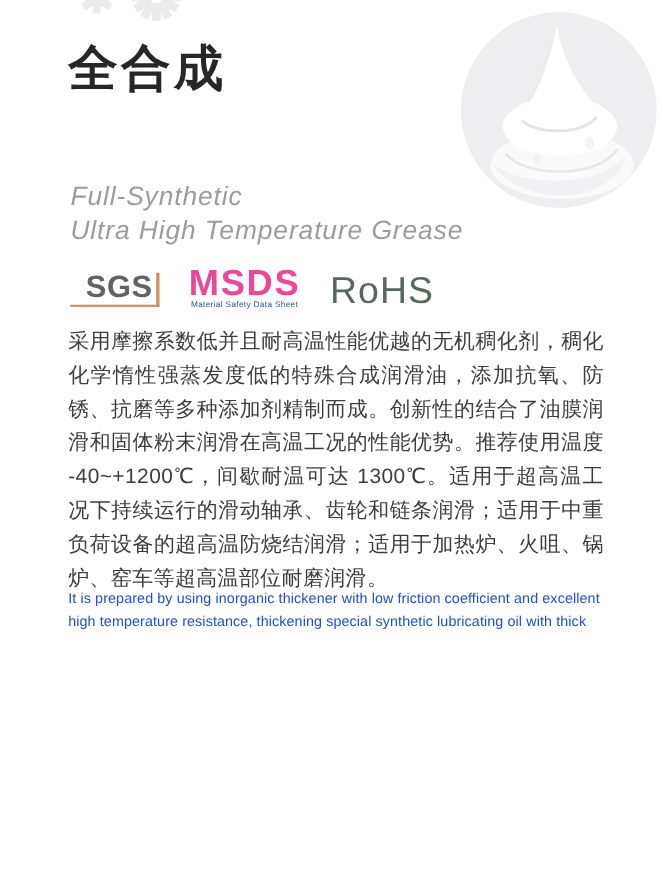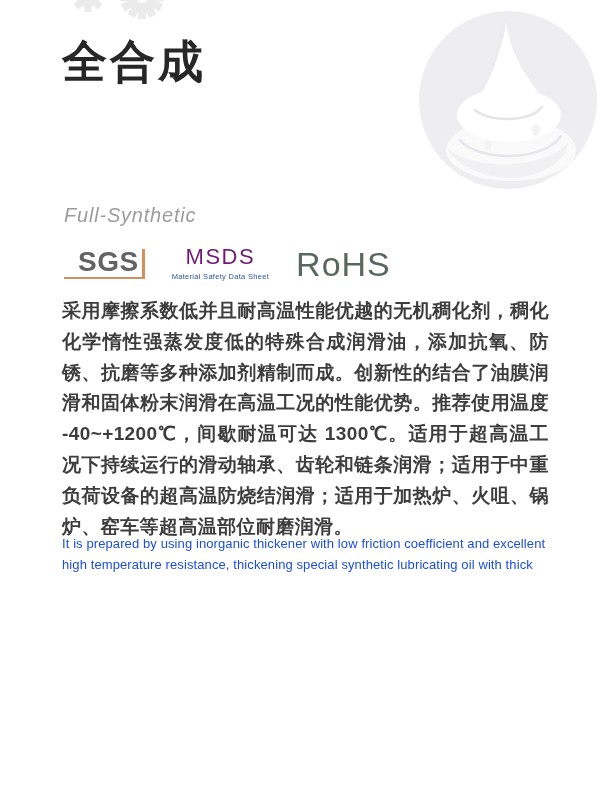--- a/index.html
+++ b/index.html
@@ -8,36 +8,36 @@
     font-family:"Liberation Sans", sans-serif;
   }
   
   .gears{position:absolute;left:60px;top:0;}
   
   .photo{position:absolute;left:418px;top:10px;width:180px;height:180px;}
   
   .title-block{position:absolute;left:62px;top:36px;}
   .title-cn{font-size:45px;line-height:52px;font-weight:900;letter-spacing:3px;color:#272727;}
   .title-cn.red{color:#d23a2e;}
-  .subtitle{position:absolute;left:64px;top:163px;font-size:20px;line-height:31px;
-    font-style:italic;color:#9c9c9c;letter-spacing:0.8px;margin-top:37px;}
+  .subtitle{position:absolute;left:64px;top:163px;font-size:24px;line-height:31px;
+    font-style:italic;color:#9c9c9c;letter-spacing:0.8px;}
   
   .cert-row{position:absolute;left:64px;top:241px;display:flex;align-items:flex-end;gap:27px;height:42px;justify-content:space-between;}
   .logo-sgs{position:relative;padding:0 6px 8px 14px;}
   .sgs-text{font-size:28px;font-weight:700;color:#636363;letter-spacing:0.5px;line-height:26px;}
   .sgs-underline{position:absolute;left:0;right:0;bottom:4px;height:2.5px;background:#d2905c;}
   .sgs-vline{position:absolute;right:0;top:0;bottom:4px;width:2.5px;background:#d2905c;}
   .logo-msds{display:flex;flex-direction:column;align-items:center;padding-bottom:2px;}
-  .msds-text{font-size:22px;font-weight:400;color:#701a75;letter-spacing:1.5px;line-height:27px;}
+  .msds-text{font-size:33px;font-weight:700;color:#ec4899;letter-spacing:1.5px;line-height:27px;}
   .msds-sub{font-size:7.5px;font-weight:400;color:#2b55a0;letter-spacing:0.3px;margin-top:2px;white-space:nowrap;}
   .logo-rohs{font-family:Liberation Sans, sans-serif;font-size:34px;color:#57685c;
     letter-spacing:1px;line-height:30px;padding-bottom:4px;}
   
   .desc-cn{position:absolute;left:62px;top:296px;width:487px;margin:0;
-    font-size:19px;line-height:30.8px;font-weight:700;color:#3d3d3d;
+    font-size:19px;line-height:30.8px;font-weight:400;color:#3d3d3d;
     letter-spacing:0.4px;text-align:justify;text-justify:inter-character;}
   .desc-en{position:absolute;left:62px;top:534px;width:490px;margin:0;
     font-size:13px;line-height:20.6px;color:#1d4ed8;letter-spacing:0.1px;}
 </style>
 </head>
 <body>
 
 <div class="page">
 
   <svg class="gears" width="130" height="30" viewBox="0 0 130 30">
@@ -77,20 +77,21 @@
       <ellipse cx="70" cy="135" rx="3.5" ry="5" fill="#f3f3f5"></ellipse>
     </svg>
   </div>
 
   <div class="title-block">
     <div class="title-cn">全合成</div>
   </div>
 
   <div class="subtitle">
     <div>Full-Synthetic</div>
+    <div>Ultra High Temperature Grease</div>
   </div>
 
   <div class="cert-row">
     <div class="logo-sgs">
       <span class="sgs-text">SGS</span>
       <span class="sgs-underline"></span>
       <span class="sgs-vline"></span>
     </div>
     <div class="logo-msds">
       <span class="msds-text">MSDS</span>

